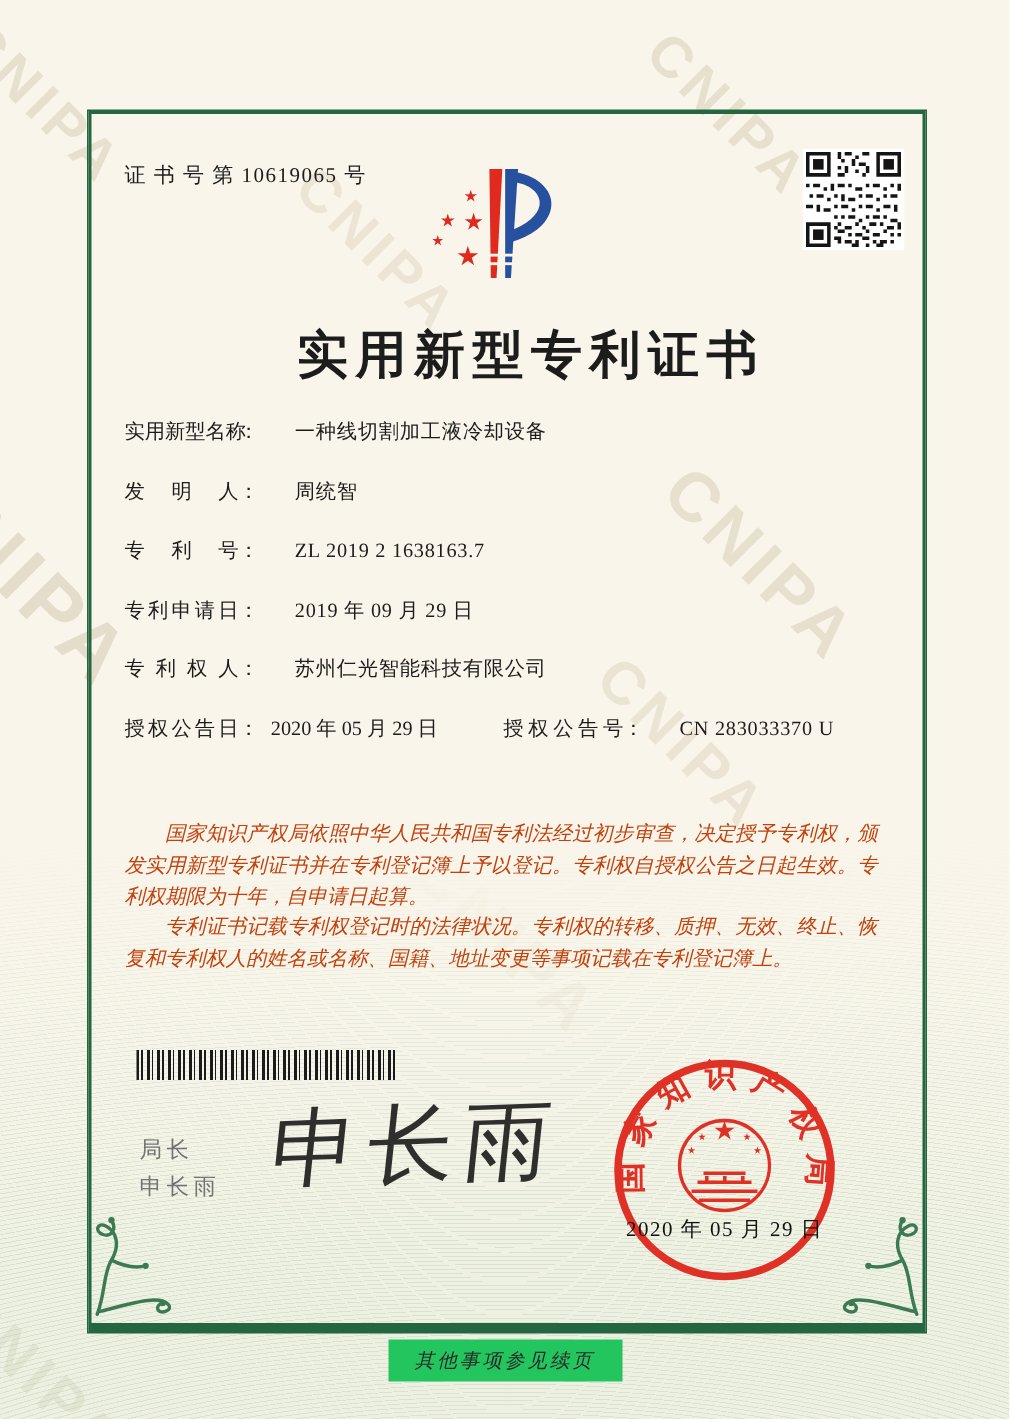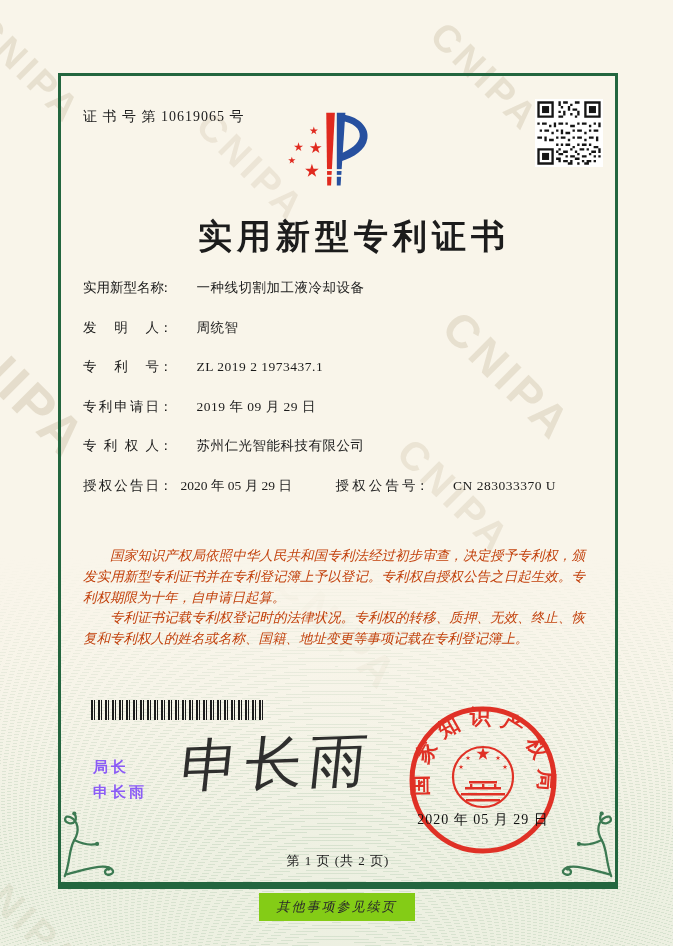--- a/index.html
+++ b/index.html
@@ -67,22 +67,22 @@
   .barcode{
     position:absolute; left:30px; top:624px; width:173px; height:20px;
     background-image:repeating-linear-gradient(90deg,
       #1b1b1b 0 1.6px, transparent 1.6px 3px,
       #1b1b1b 3px 4.2px, transparent 4.2px 6.8px,
       #1b1b1b 6.8px 9px, transparent 9px 10.4px,
       #1b1b1b 10.4px 11.2px, transparent 11.2px 14px);
   }
   .signer{
     position:absolute; left:32px; top:678px; font-size:15px; line-height:25px;
-    font-family:"Liberation Sans","DejaVu Sans",sans-serif; font-weight:700; letter-spacing:3px;
-    color:#8b5cf6;
+    font-family:"Liberation Sans","DejaVu Sans",sans-serif; font-weight:400; letter-spacing:3px;
+    color:#737373;
   }
   .autograph{
     position:absolute; left:120px; top:648px; width:250px;
     font-size:58px; letter-spacing:6px; color:#1f1f1f;
     transform:rotate(-2deg) skewX(-8deg); font-weight:500; opacity:0.92;
   }
   .seal-svg{position:absolute; left:337px; top:619px; width:170px; height:170px; opacity:0.93;}
   .seal-text-arc{
     font-size:21px; letter-spacing:9px; font-weight:700; fill:#df2318;
     font-family:"Liberation Serif","DejaVu Serif",serif;
@@ -90,21 +90,21 @@
   .seal-date{
     position:absolute; left:337px; top:735px; width:170px; text-align:center;
     font-size:14px; letter-spacing:1px; color:#121212; z-index:2;
   }
   .page-num{position:absolute; top:776px; left:0; width:100%; text-align:center; font-size:13px; letter-spacing:1px;}
   .orn{position:absolute; width:78px; height:76px; bottom:2px;}
   .orn-l{left:-1px;}
   .orn-r{right:-1px; transform:scaleX(-1);}
   .continuation{
     position:absolute; top:893px; left:50%; transform:translateX(-50%);
-    background:#84cc16; padding:5px 18px; font-size:13px; letter-spacing:2px;
+    background:#22c55e; padding:5px 18px; font-size:13px; letter-spacing:2px;
     z-index:2; color:#2a2a2a; font-style:italic;
   }
 </style>
 </head>
 <body>
 
 <div class="page">
 
   <span class="wm wm1">CNIPA</span>
   <span class="wm wm2">CNIPA</span>
@@ -160,21 +160,21 @@
       <h1 class="title">实用新型专利证书</h1>
 
       <div class="fields">
         <div class="field-row">
           <span class="flabel">实用新型名称</span><span>：</span><span class="fvalue">一种线切割加工液冷却设备</span>
         </div>
         <div class="field-row">
           <span class="flabel">发明人</span><span>：</span><span class="fvalue">周统智</span>
         </div>
         <div class="field-row">
-          <span class="flabel">专利号</span><span>：</span><span class="fvalue">ZL 2019 2 1973437.1</span>
+          <span class="flabel">专利号</span><span>：</span><span class="fvalue">ZL 2019 2 1638163.7</span>
         </div>
         <div class="field-row">
           <span class="flabel">专利申请日</span><span>：</span><span class="fvalue">2019 年 09 月 29 日</span>
         </div>
         <div class="field-row">
           <span class="flabel">专利权人</span><span>：</span><span class="fvalue">苏州仁光智能科技有限公司</span>
         </div>
         <div class="field-row">
           <span class="flabel">授权公告日</span><span>：</span><span class="gvalue">2020 年 05 月 29 日</span><span class="gpair2"><span class="glabel2">授权公告号</span><span>：</span><span class="fvalue">CN 283033370 U</span></span>
         </div>
@@ -205,21 +205,20 @@
           <use href="#star5" transform="translate(85,59) scale(7)"></use>
           <use href="#star5" transform="translate(70,63) scale(2.6)"></use>
           <use href="#star5" transform="translate(100,63) scale(2.6)"></use>
           <use href="#star5" transform="translate(63,72) scale(2.6)"></use>
           <use href="#star5" transform="translate(107,72) scale(2.6)"></use>
           <path d="M71 86h28v2.4H71z M67 92h36v2.4H67z M63 98h44v2.4H63z M72 89h2.4v3H72z M84 89h2.4v3H84z M96 89h2.4v3H96z M68 104h34v2.4H68z"></path>
         </g>
       </svg>
       <div class="seal-date">2020 年 05 月 29 日</div>
 
-      <div class="page-num">第 1 页 (共 2 页)</div>
 
       <svg class="orn orn-l" viewBox="0 0 80 80" aria-hidden="true">
         <g fill="none" stroke="#3c7a52" stroke-width="2.4" stroke-linecap="round">
           <path d="M4 76 C 10 60 8 48 14 38 C 20 28 18 18 10 14 C 4 11 2 18 8 20 C 14 22 18 16 14 10"></path>
           <path d="M6 74 C 22 70 34 66 44 66 C 54 66 58 72 52 74 C 46 76 44 70 50 68"></path>
           <path d="M14 38 C 22 42 30 44 38 42"></path>
         </g>
         <g fill="#3c7a52">
           <circle cx="14" cy="10" r="2.2"></circle>
             <circle cx="50" cy="68" r="2.2"></circle>

